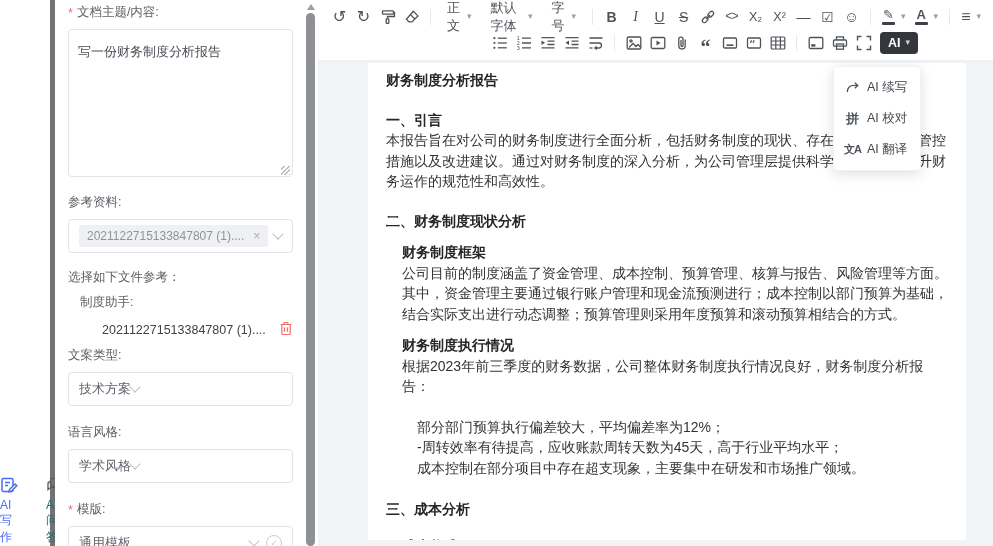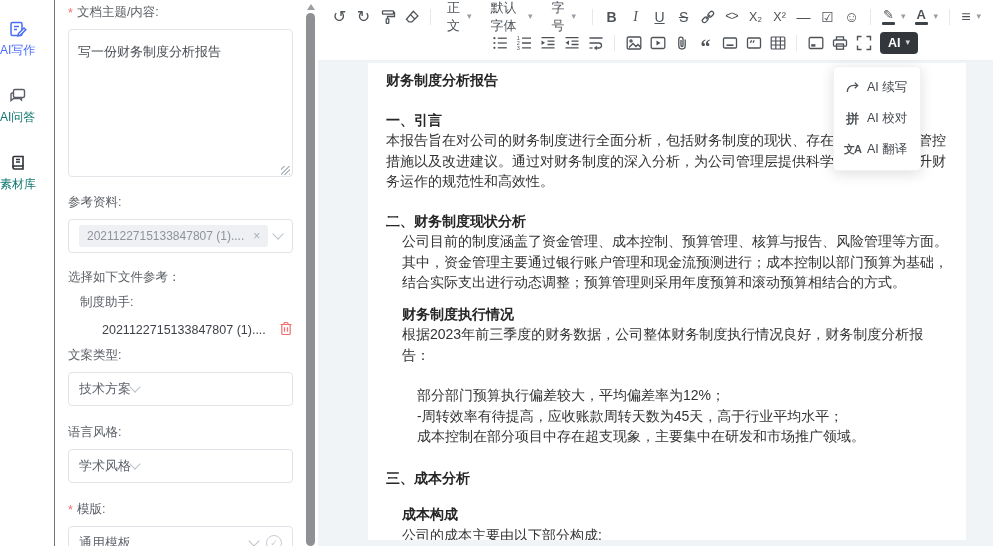--- a/index.html
+++ b/index.html
@@ -1,21 +1,21 @@
 <!DOCTYPE html>
 <html><head>
 <meta charset="utf-8">
 <style>
   html,body{margin:0;padding:0;background:#fff;}
   body{font-family:"Liberation Sans","DejaVu Sans",sans-serif;}
   .app{width:993px;height:546px;display:flex;background:#fff;overflow:hidden;position:relative;}
 
   
-  .rail{width:55px;flex:none;border-right:1px solid #737373;box-sizing:border-box;padding-top:20px;
-        display:flex;flex-direction:column;align-items:flex-start;gap:28px;background:#fff;}
+  .rail{width:55px;flex:none;border-right:5px solid #737373;box-sizing:border-box;padding-top:20px;
+        display:flex;flex-direction:row;align-items:flex-end;gap:28px;background:#fff;}
   .rail-item{display:flex;flex-direction:column;align-items:center;gap:4px;font-size:12px;color:#0f766e;cursor:pointer;}
   .rail-item.active{color:#4a6cf7;}
   .rail-item svg{display:block;}
 
   
   .panel{width:248px;flex:none;box-sizing:border-box;padding:4px 10px 0 13px;font-size:12.5px;color:#5c6066;background:#fff;}
   .f-label{display:flex;align-items:center;gap:2px;margin:0 0 8px;}
   .f-label .star{color:#f56c6c;margin-right:2px;}
   .ta-wrap{position:relative;}
   .ta-wrap textarea{width:100%;height:148px;box-sizing:border-box;border:1px solid #e2e5ea;border-radius:4px;
@@ -371,20 +371,21 @@
         </span>
       </div>
     </div>
 
     <div class="canvas">
       <div class="page" id="doc-blocks">
           <div class="b b-title">财务制度分析报告</div>
           <div class="b b-h2">一、引言</div>
           <div class="b b-p">本报告旨在对公司的财务制度进行全面分析，包括财务制度的现状、存在的问题、风险管控措施以及改进建议。通过对财务制度的深入分析，为公司管理层提供科学决策支持，提升财务运作的规范性和高效性。</div>
           <div class="b b-h2">二、财务制度现状分析</div>
+          <div class="b b-h3">财务制度框架</div>
           <div class="b b-p1">公司目前的制度涵盖了资金管理、成本控制、预算管理、核算与报告、风险管理等方面。其中，资金管理主要通过银行账户管理和现金流预测进行；成本控制以部门预算为基础，结合实际支出进行动态调整；预算管理则采用年度预算和滚动预算相结合的方式。</div>
           <div class="b b-h3">财务制度执行情况</div>
           <div class="b b-p1">根据2023年前三季度的财务数据，公司整体财务制度执行情况良好，财务制度分析报告：</div>
           <div class="b b-lifirst">部分部门预算执行偏差较大，平均偏差率为12%；</div>
           <div class="b b-li">-周转效率有待提高，应收账款周转天数为45天，高于行业平均水平；</div>
           <div class="b b-li">成本控制在部分项目中存在超支现象，主要集中在研发和市场推广领域。</div>
           <div class="b b-h2big">三、成本分析</div>
           <div class="b b-h3">成本构成</div>
           <div class="b b-p1">公司的成本主要由以下部分构成:</div>
         </div>

